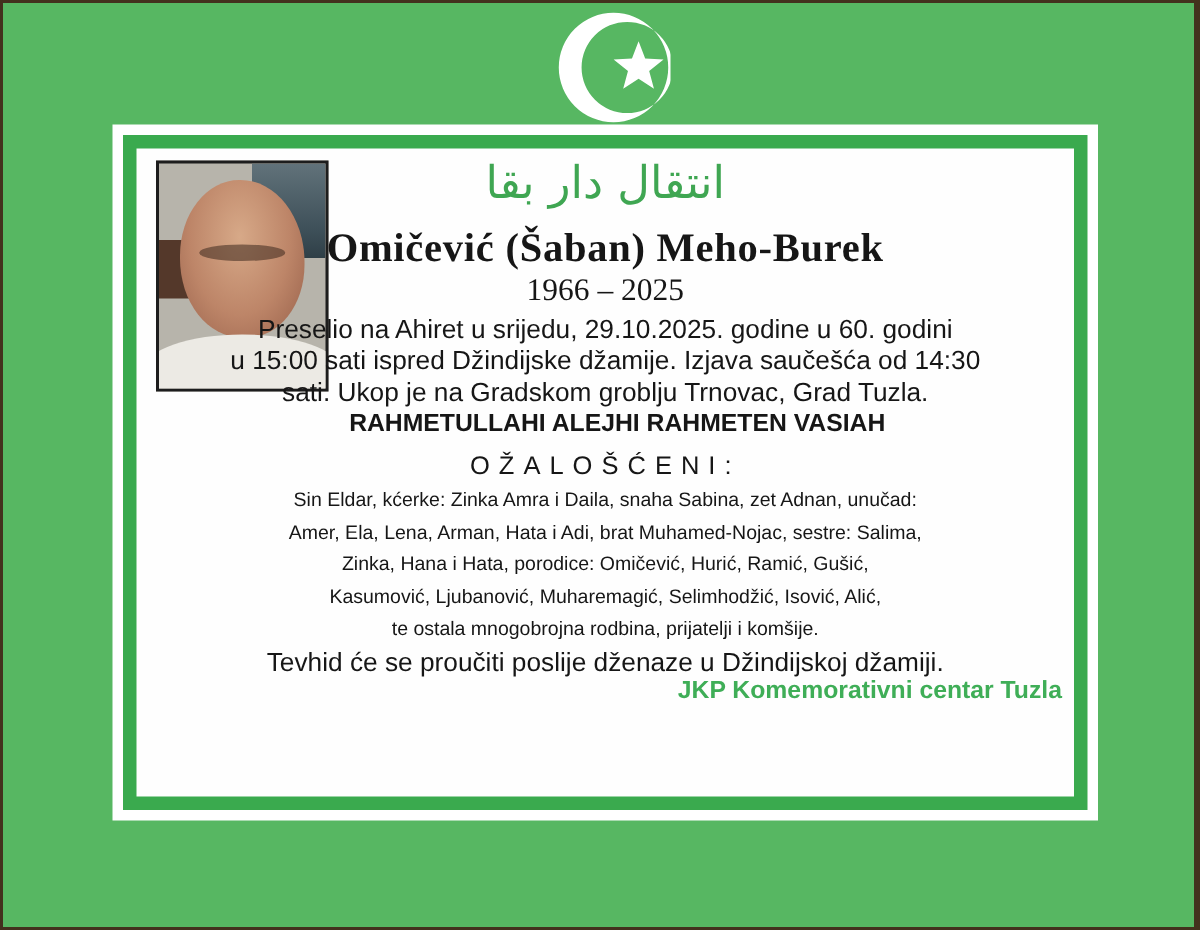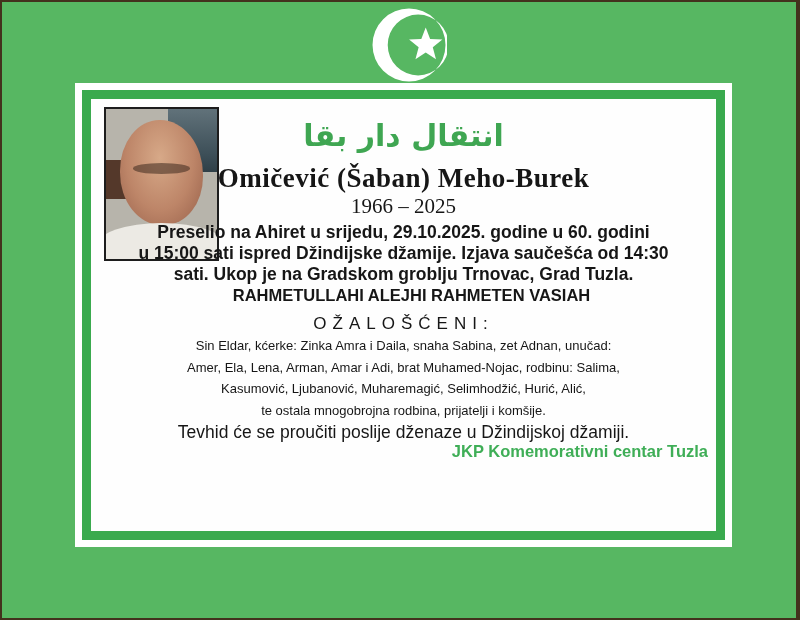--- a/index.html
+++ b/index.html
@@ -36,34 +36,34 @@
   .photo .head{position:absolute;left:13%;top:7%;width:74%;height:70%;
     border-radius:48% 52% 46% 50%;
     background:radial-gradient(ellipse at 48% 36%,#d7a988 0%,#bd8568 55%,#965f49 100%);}
   .photo .brow{position:absolute;left:24%;top:36%;width:52%;height:7%;
     border-radius:50%;background:rgba(60,40,30,.55);}
   .photo .shirt{position:absolute;left:-8%;bottom:-6%;width:116%;height:30%;
     border-radius:50% 50% 0 0;background:#eceae4;}
   
   .content{position:absolute;left:0;top:0;width:100%;height:100%;text-align:center;color:#161616;}
   .calligraphy{
-    margin-top:14px;height:46px;line-height:46px;
-    font-family:"DejaVu Sans", sans-serif;font-weight:bold;
+    margin-top:1px;height:46px;line-height:46px;
+    font-family:"DejaVu Sans", sans-serif;font-weight:normal;
     font-size:30px;color:#3fa652;
   }
   .intro{font-size:17px;line-height:21px;margin-top:2px;}
   .name{
     font-family:"Liberation Serif", serif;font-weight:bold;
     font-size:27px;line-height:32px;margin-top:3px;letter-spacing:.5px;
   }
   .years{
     font-family:"Liberation Serif", serif;font-weight:normal;
     font-size:21px;line-height:24px;
   }
-  .announcement{font-weight:bold;font-size:17.5px;line-height:21px;margin-top:4px;text-align:center;}
+  .announcement{font-weight:normal;font-size:17.5px;line-height:21px;margin-top:4px;text-align:center;}
   .prayer{font-weight:bold;font-size:16.5px;line-height:20px;padding-left:16px;}
   .mourners-heading{
     font-weight:normal;font-size:17px;letter-spacing:6px;
     margin-top:9px;line-height:20px;
   }
   .mourners{font-size:13px;line-height:21.5px;margin-top:1px;}
   .tevhid{font-weight:normal;font-size:17.5px;line-height:20px;margin-top:1px;}
   .organizer{
     text-align:right;padding-right:8px;margin-top:0;
     font-size:16.5px;line-height:19px;color:#3fae57;font-weight:bold;padding-left:36px;
@@ -106,22 +106,23 @@
           <div class="line">u 15:00 sati ispred Džindijske džamije. Izjava saučešća od 14:30</div>
           <div class="line">sati. Ukop je na Gradskom groblju Trnovac, Grad Tuzla.</div>
         </div>
 
         <div class="prayer">RAHMETULLAHI ALEJHI RAHMETEN VASIAH</div>
 
         <div class="mourners-heading">OŽALOŠĆENI:</div>
 
         <div class="mourners">
           <div class="line">Sin Eldar, kćerke: Zinka Amra i Daila, snaha Sabina, zet Adnan, unučad:</div>
-          <div class="line">Amer, Ela, Lena, Arman, Amar i Adi, brat Muhamed-Nojac, rodbinu: Salima,</div>
-          <div class="line">Kasumović, Ljubanović, Muharemagić, Selimhodžić, Hurić, Alić,</div>
+          <div class="line">Amer, Ela, Lena, Arman, Hata i Adi, brat Muhamed-Nojac, sestre: Salima,</div>
+          <div class="line">Zinka, Hana i Hata, porodice: Omičević, Hurić, Ramić, Gušić,</div>
+          <div class="line">Kasumović, Ljubanović, Muharemagić, Selimhodžić, Isović, Alić,</div>
           <div class="line">te ostala mnogobrojna rodbina, prijatelji i komšije.</div>
         </div>
 
         <div class="tevhid">Tevhid će se proučiti poslije dženaze u Džindijskoj džamiji.</div>
 
         <div class="organizer">JKP Komemorativni centar Tuzla</div>
       </div>
 
     </div>
   </div>

